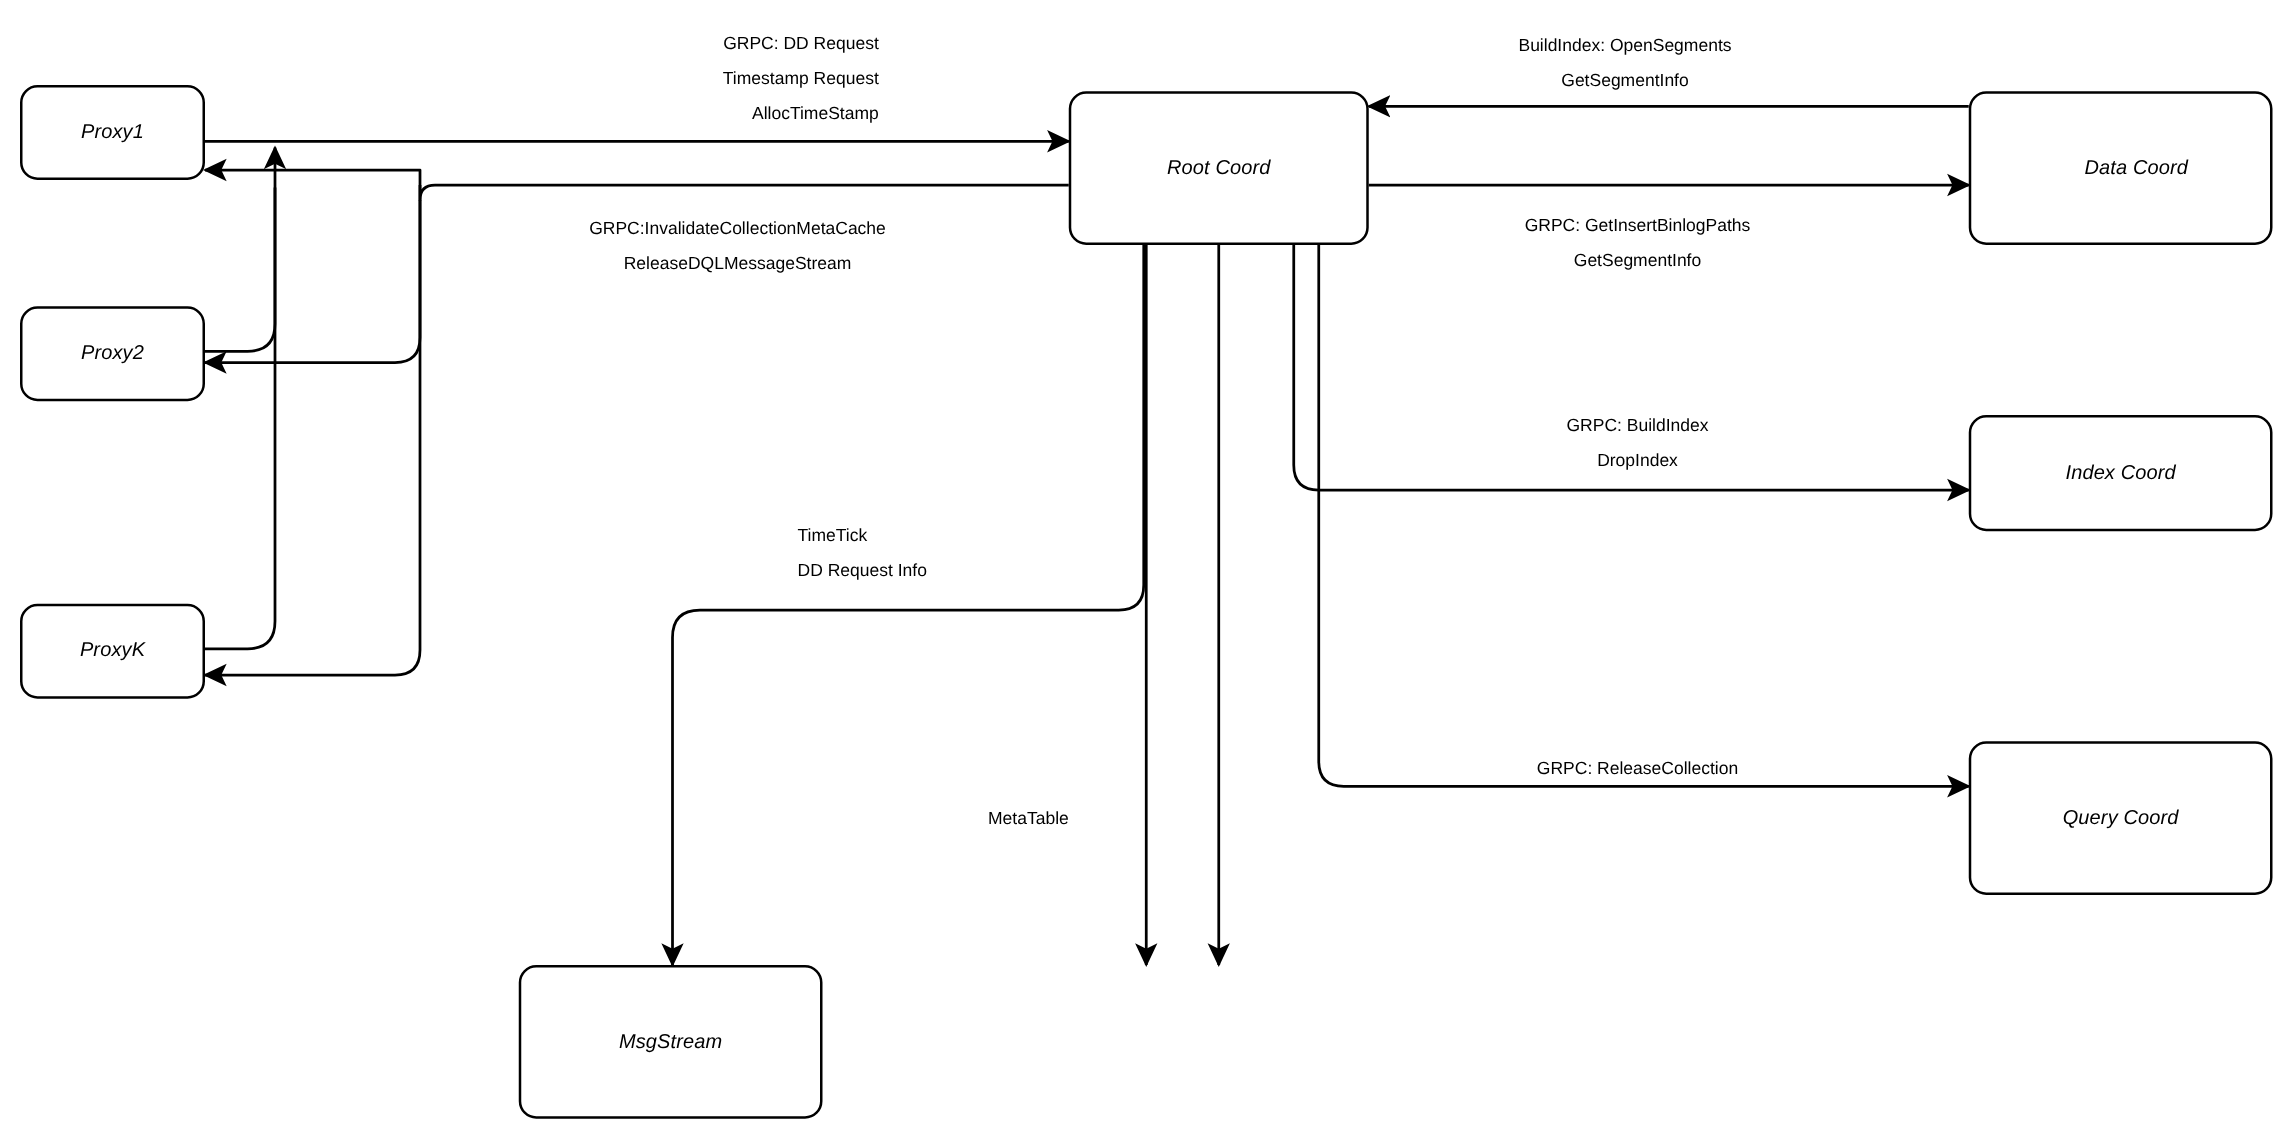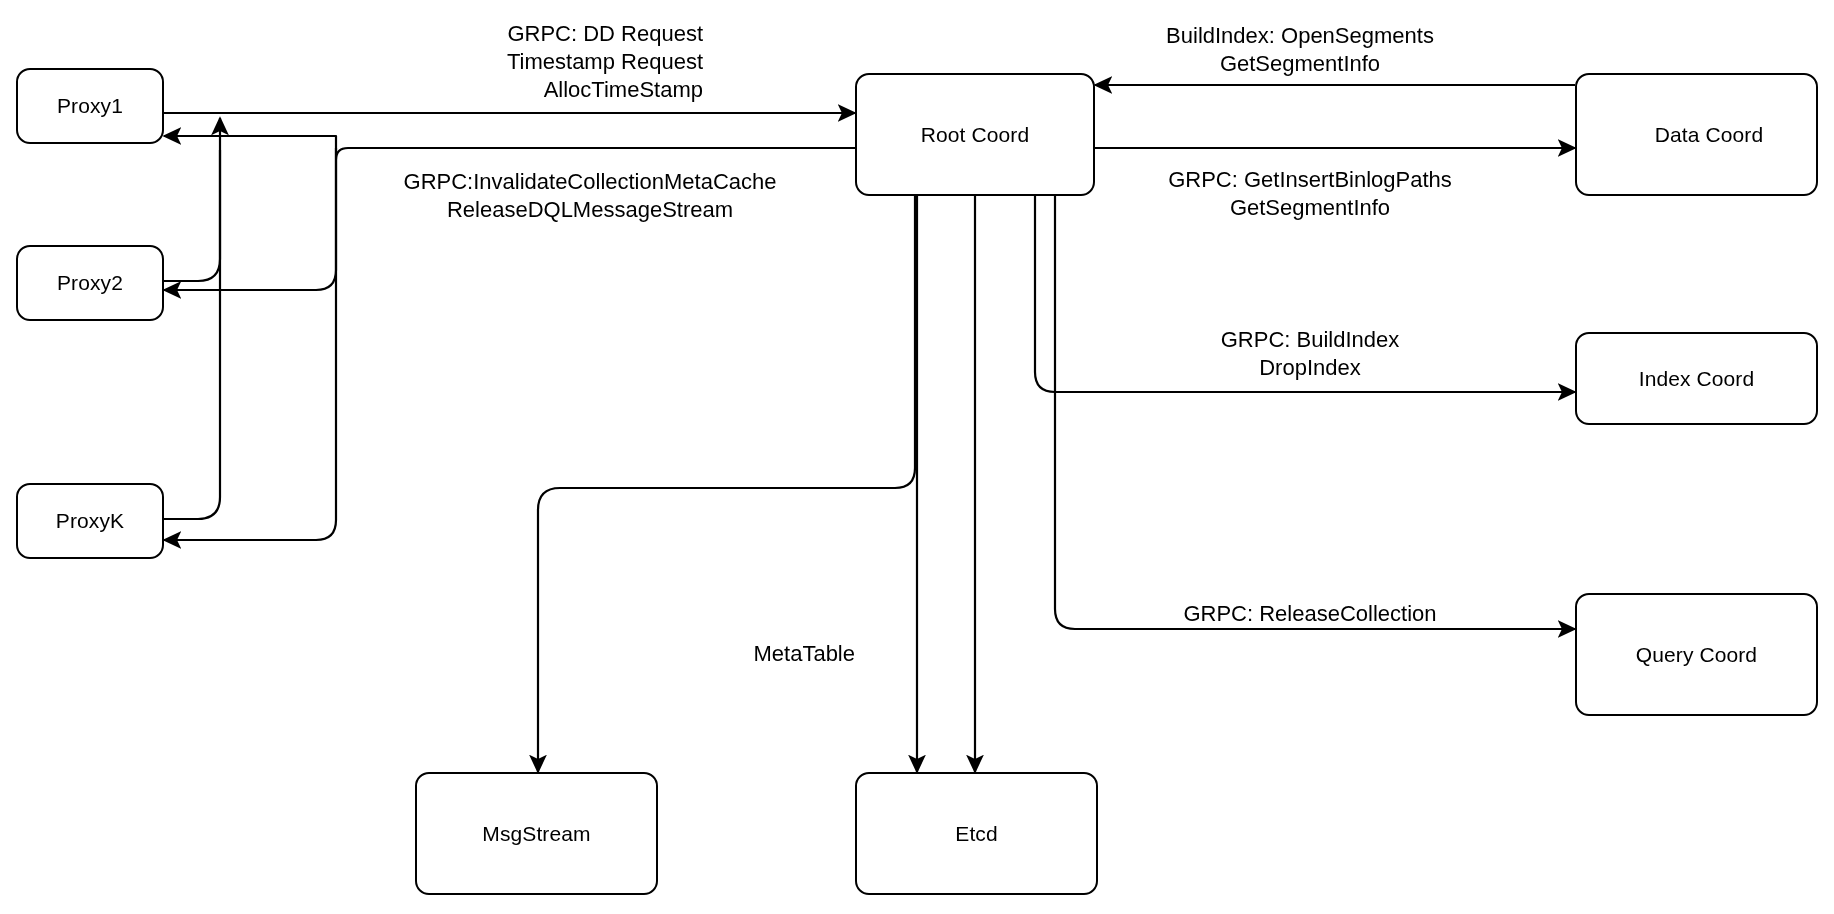--- a/index.html
+++ b/index.html
@@ -30,28 +30,29 @@
     position: absolute;
     box-sizing: border-box;
     border: 2.2px solid #000000;
     border-radius: 14px;
     background: #ffffff;
     display: flex;
     align-items: center;
     justify-content: center;
   }
   .node-label {
-    font-size: 21px;
+    font-size: 16px;
     color: #000000;
     white-space: nowrap;
     letter-spacing: 0.1px;
+    font-style: italic;
   }
   .edge-label {
     position: absolute;
-    font-size: 22px;
+    font-size: 14px;
     color: #000000;
     white-space: pre;
     line-height: 28px;
     background: transparent;
   }
   .edge-label.align-right { text-align: right; }
   .edge-label.align-center { text-align: center; }
   .edge-label.align-left { text-align: left; }
 </style>
 </head>
@@ -122,32 +123,30 @@
   </div>
 
   <div class="node-box" style="left:1575px; top:593px; width:243px; height:123px;">
     <span class="node-label">Query Coord</span>
   </div>
 
   <div class="node-box" style="left:415px; top:772px; width:243px; height:123px;">
     <span class="node-label">MsgStream</span>
   </div>
 
-  <div class="node-box" style="left:855px; top:772px; width:243px; height:123px;">
-    <span class="node-label">Etcd</span>
-  </div>
 
   <div class="edge-label align-right" style="left:403px; top:20px; width:300px;"><span>GRPC: DD Request</span><br><span>Timestamp Request</span><br><span>AllocTimeStamp</span></div>
 
   <div class="edge-label align-center" style="left:375px; top:168px; width:430px;"><span>GRPC:InvalidateCollectionMetaCache</span><br><span>ReleaseDQLMessageStream</span></div>
 
   <div class="edge-label align-center" style="left:1100px; top:22px; width:400px;"><span>BuildIndex: OpenSegments</span><br><span>GetSegmentInfo</span></div>
 
   <div class="edge-label align-center" style="left:1120px; top:166px; width:380px;"><span>GRPC: GetInsertBinlogPaths</span><br><span>GetSegmentInfo</span></div>
 
   <div class="edge-label align-center" style="left:1130px; top:326px; width:360px;"><span>GRPC: BuildIndex</span><br><span>DropIndex</span></div>
 
   <div class="edge-label align-center" style="left:1130px; top:600px; width:360px;"><span>GRPC: ReleaseCollection</span></div>
 
+  <div class="edge-label align-left" style="left:638px; top:414px; width:280px;"><span>TimeTick</span><br><span>DD Request Info</span></div>
 
   <div class="edge-label align-right" style="left:700px; top:640px; width:155px;"><span>MetaTable</span></div>
 
 </div>
 
 </body></html>

